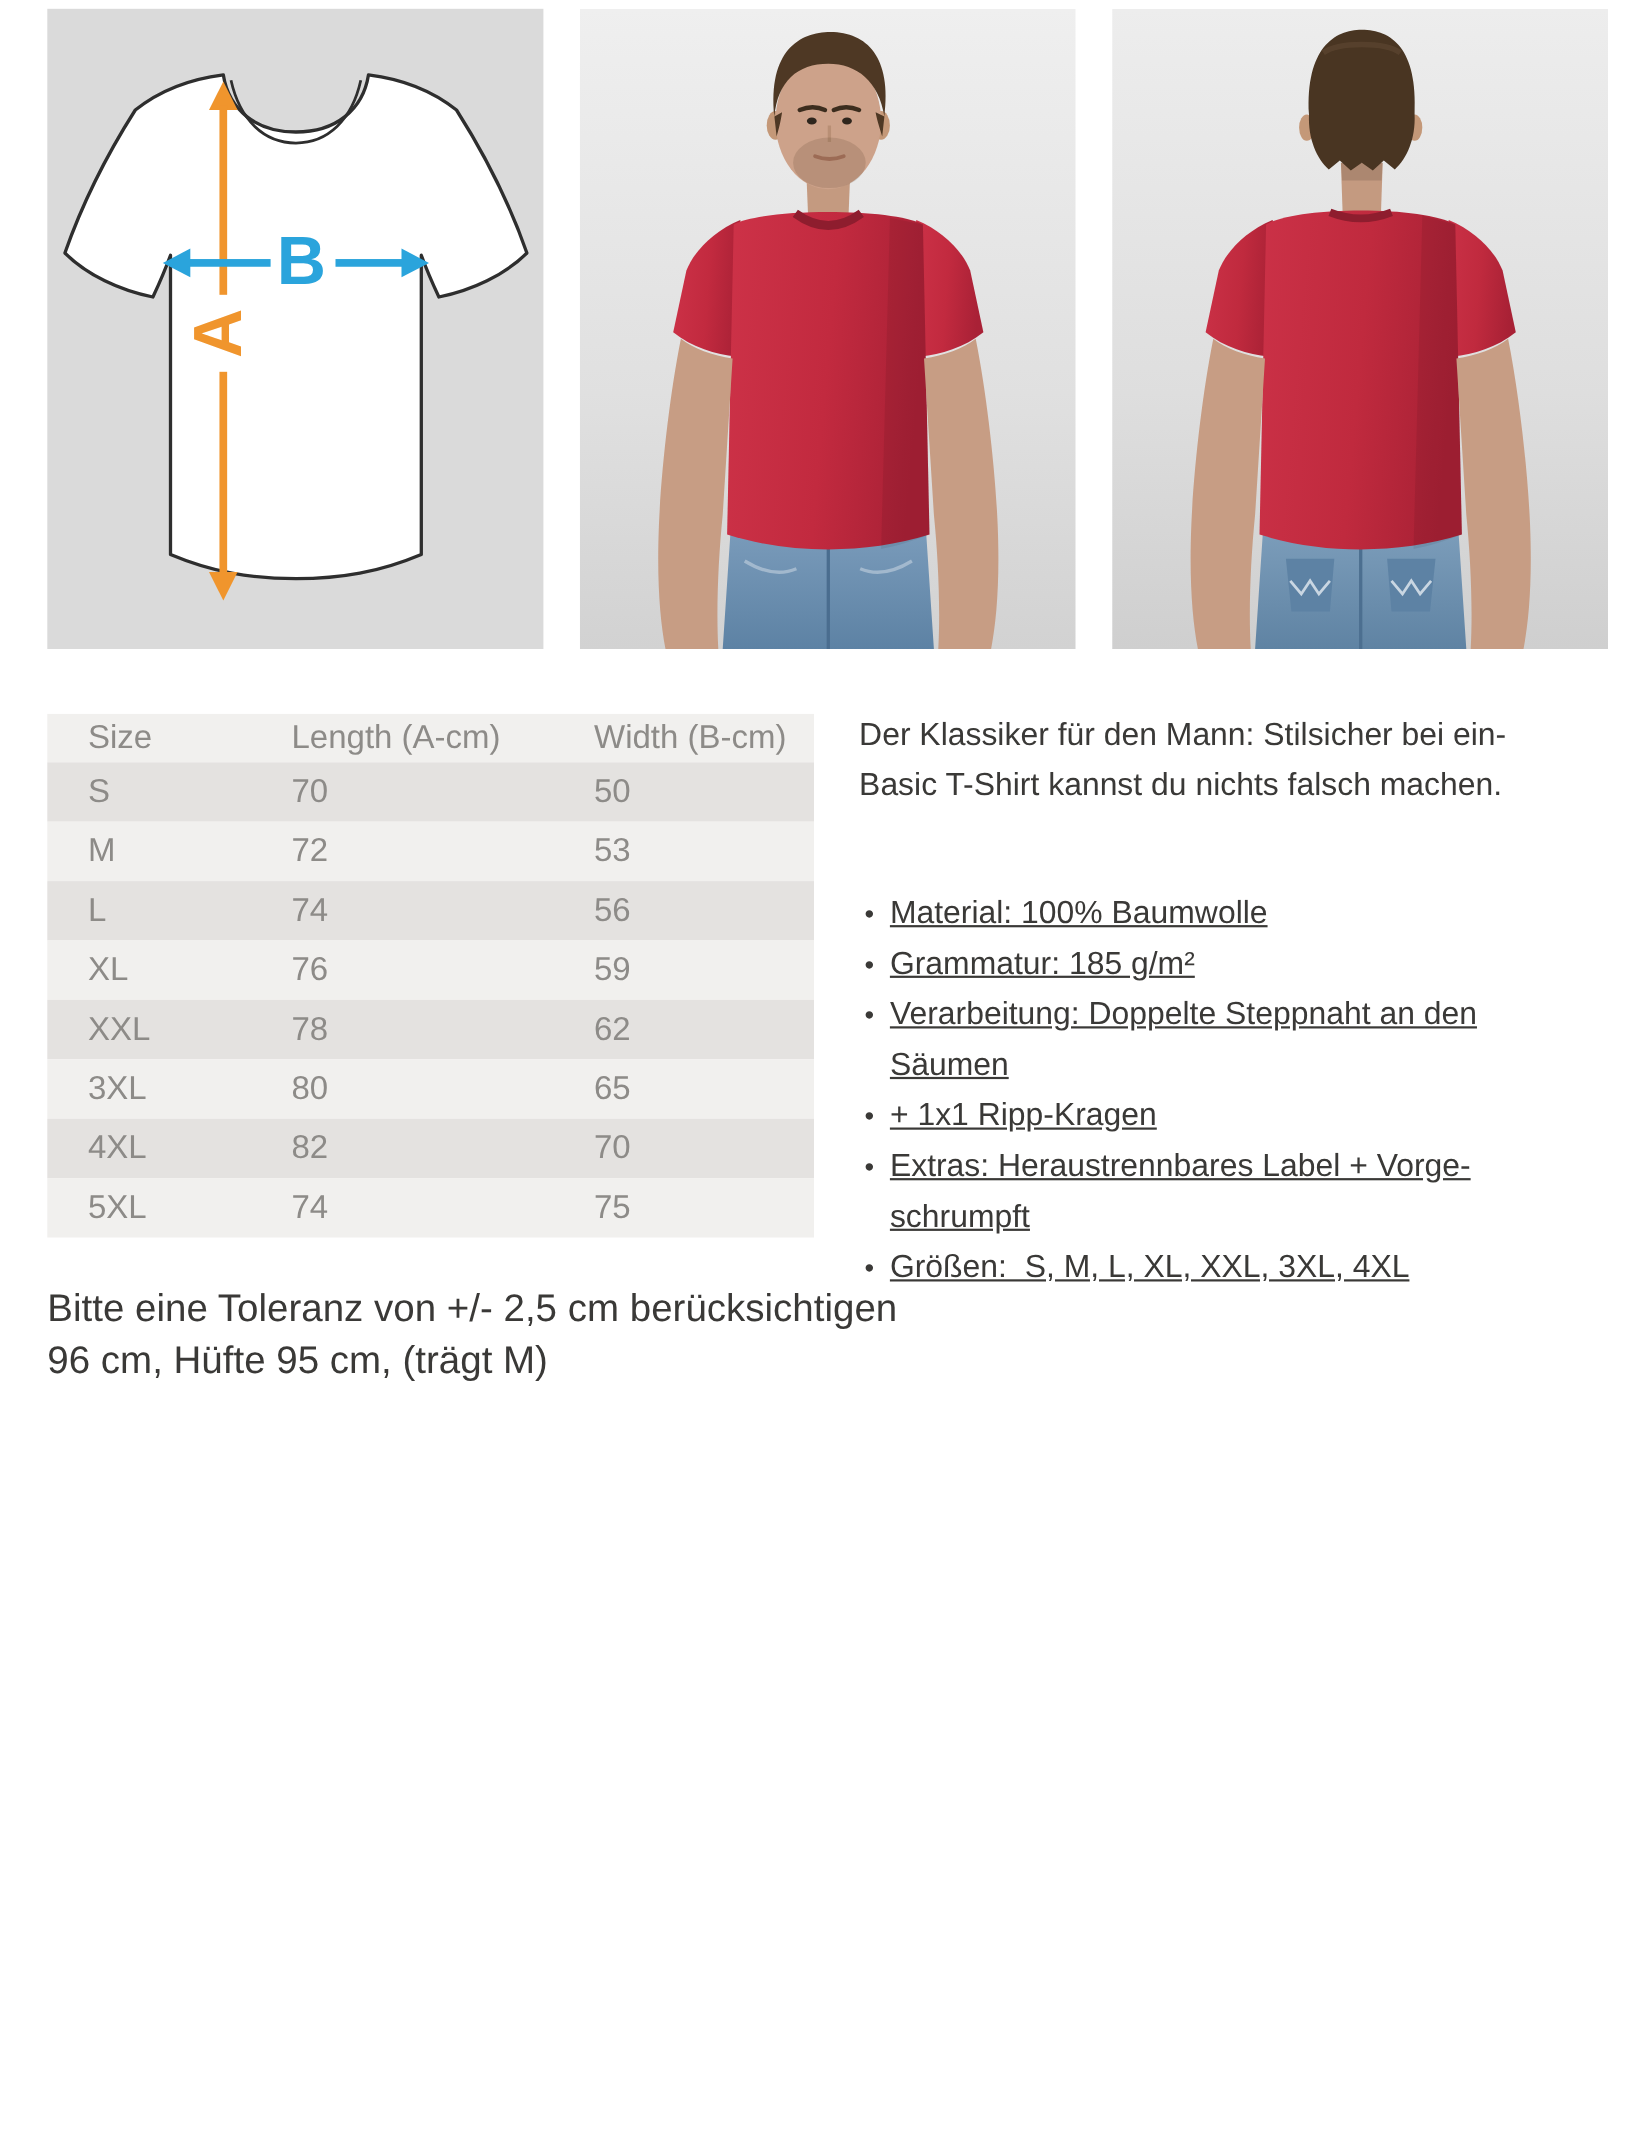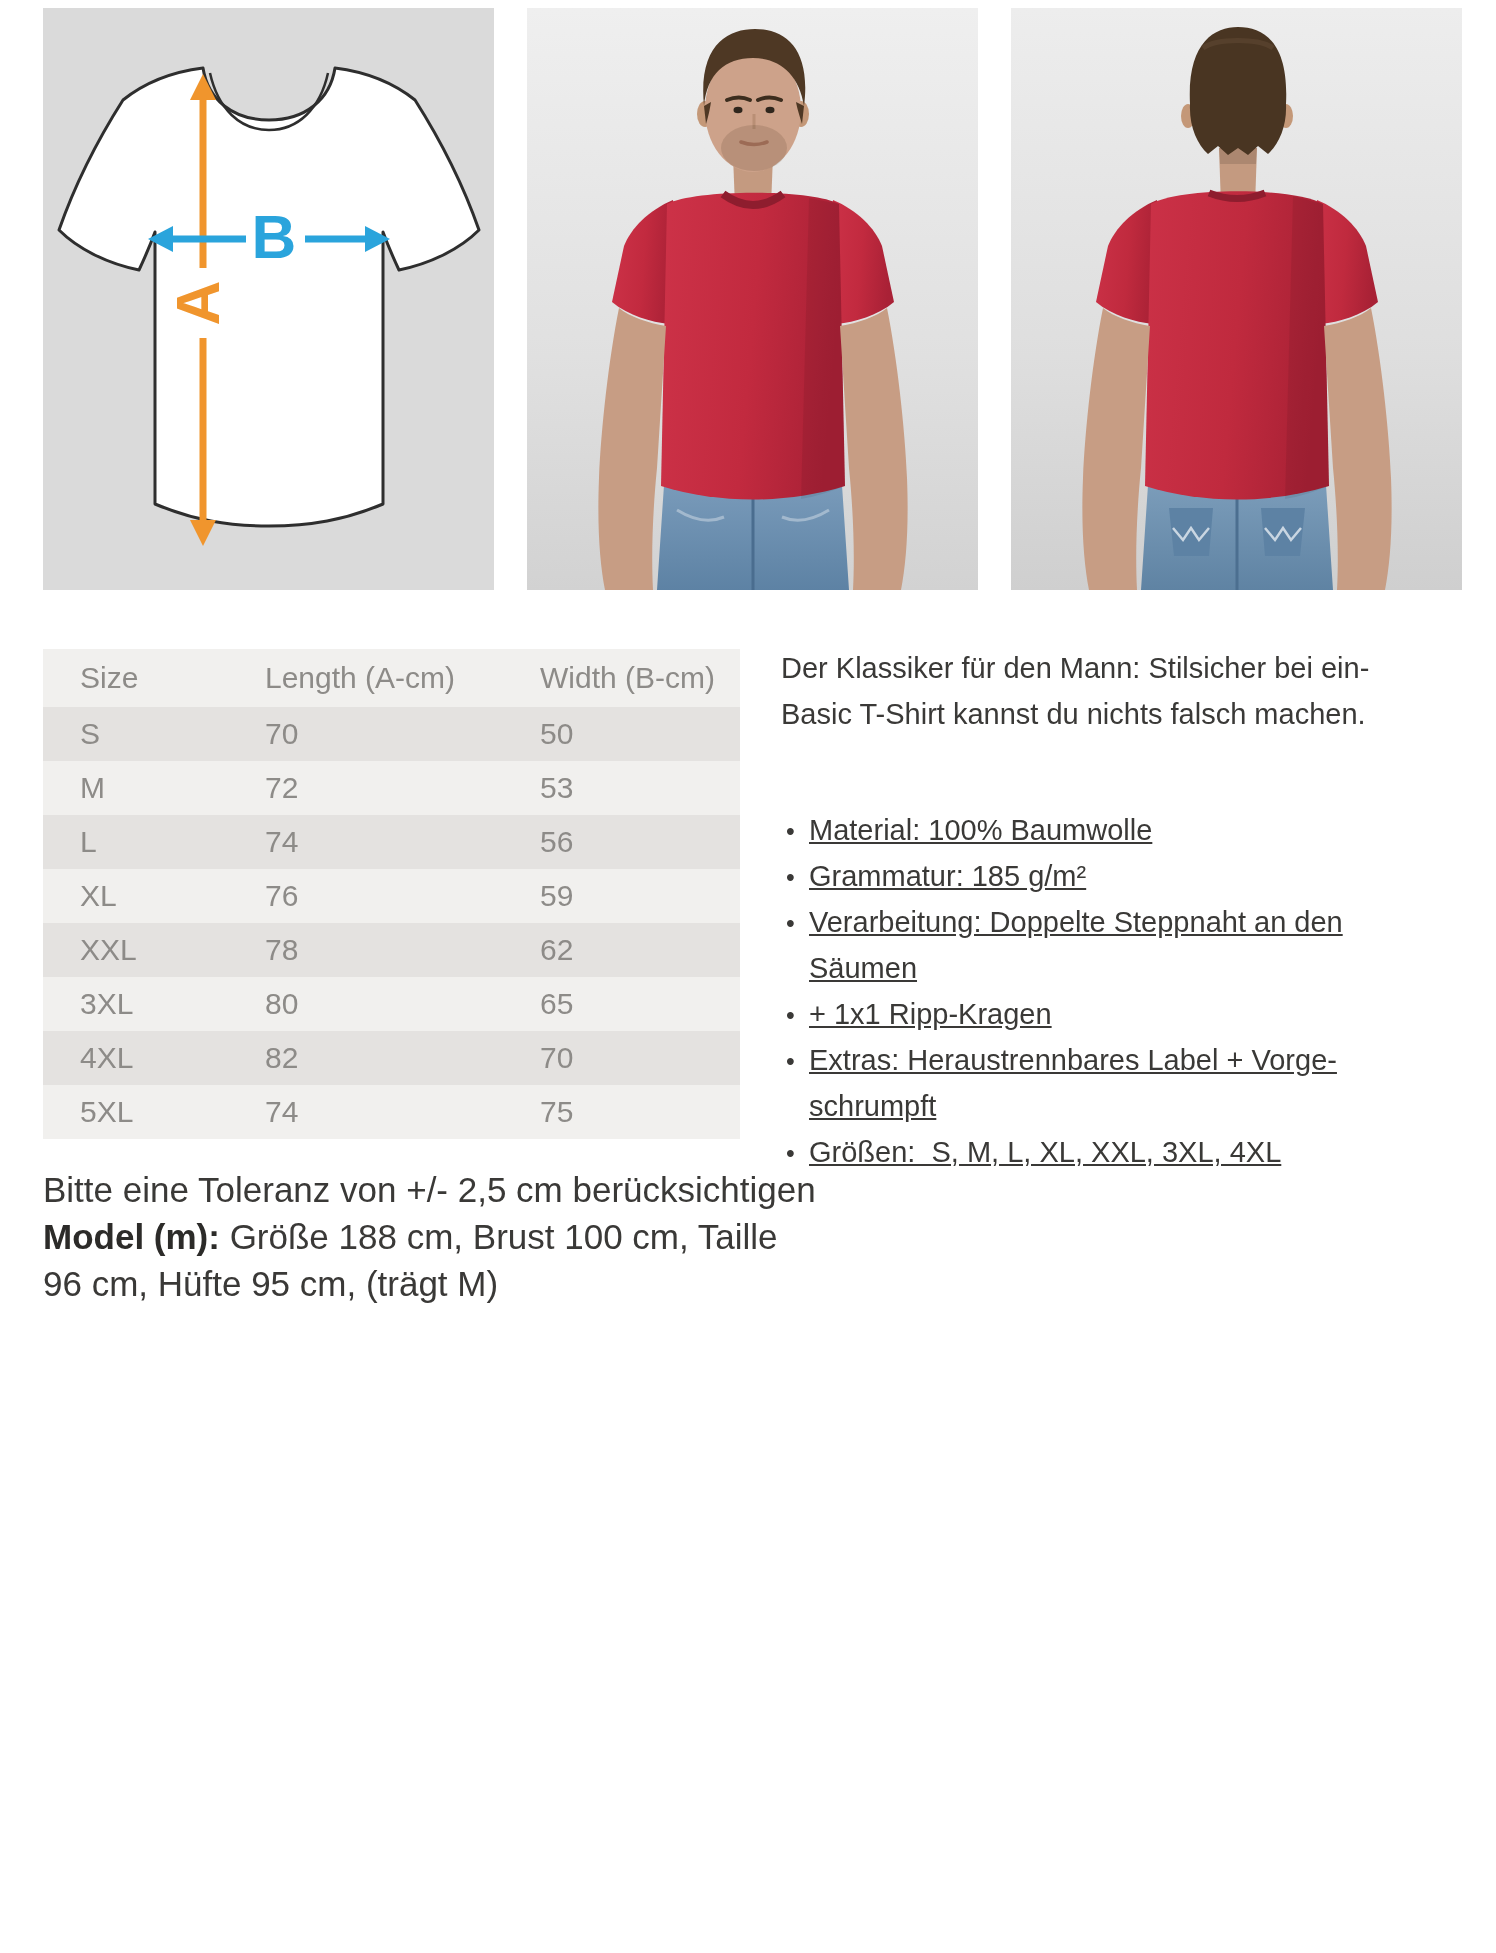--- a/index.html
+++ b/index.html
@@ -9,21 +9,21 @@
   
   .panel{position:absolute;top:8px;width:451px;height:582px;overflow:hidden;}
   .panel svg{display:block;width:451px;height:582px;}
   #panel-diagram{left:43px;background:#dadada;}
   #panel-front{left:527px;}
   #panel-back{left:1011px;}
 
   
   .size-table{position:absolute;left:43px;top:649px;width:697px;
               font-size:30px;color:#8d8b88;}
-  .t-head{position:relative;height:58px;background:#f1f0ee;}
+  .t-head{position:relative;height:44px;background:#f1f0ee;}
   .t-row{position:relative;height:54px;}
   .t-row.dark{background:#e4e2e0;}
   .t-row.light{background:#f1f0ee;}
   .cell-1{position:absolute;left:37px;top:50%;transform:translateY(-50%);}
   .cell-2{position:absolute;left:222px;top:50%;transform:translateY(-50%);}
   .cell-3{position:absolute;left:497px;top:50%;transform:translateY(-50%);}
 
   
   .tolerance{position:absolute;left:43px;top:1166px;width:780px;
              font-size:35px;line-height:47px;color:#3a3937;}
@@ -237,21 +237,20 @@
         <div class="t-row light">
           <span class="cell-1">5XL</span>
           <span class="cell-2">74</span>
           <span class="cell-3">75</span>
         </div>
       </div>
   </div>
 
   <div class="tolerance">
     <div>Bitte eine Toleranz von +/- 2,5 cm berücksichtigen</div>
-    <div><b>Model (m):</b><span> Größe 188 cm, Brust 100 cm, Taille</span></div>
     <div>96 cm, Hüfte 95 cm, (trägt M)</div>
   </div>
 
   <div class="description">
     <div id="desc-intro">
         <div class="d-line">Der Klassiker für den Mann: Stilsicher bei ein-</div>
         <div class="d-line">Basic T-Shirt kannst du nichts falsch machen.</div>
       </div>
     <div id="desc-bullets">
         <div class="bullet">

